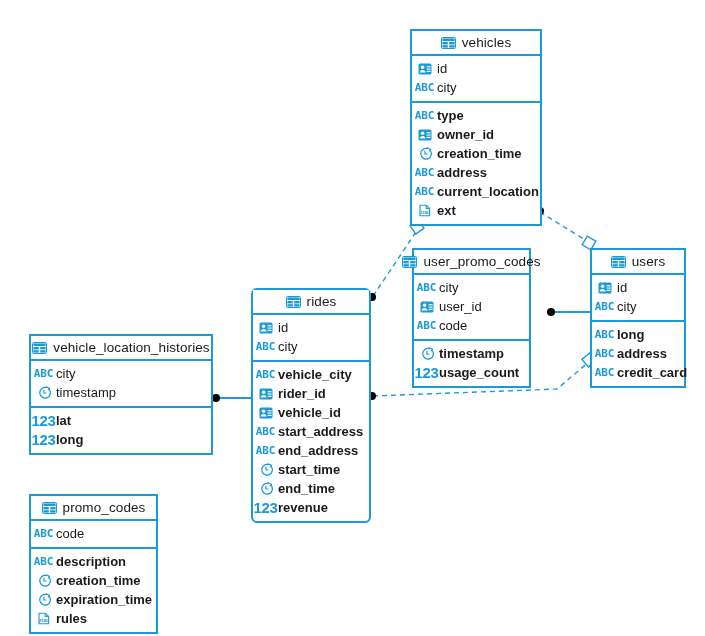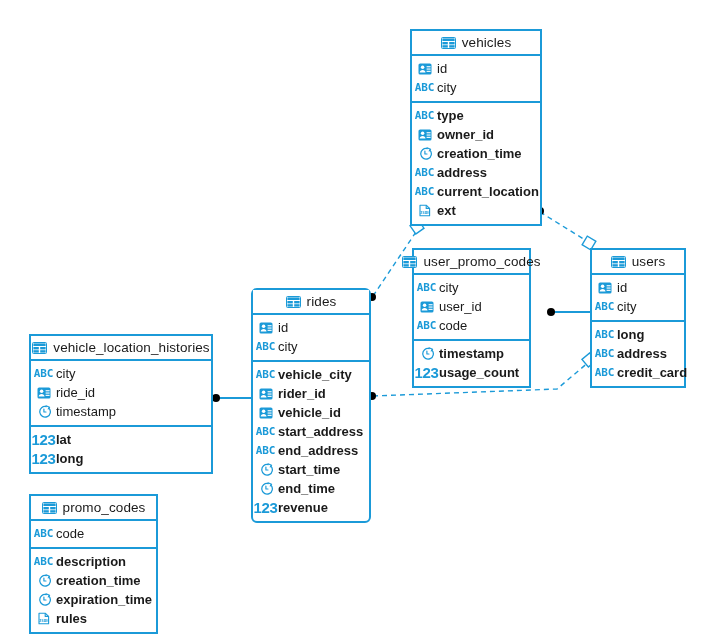--- a/index.html
+++ b/index.html
@@ -443,33 +443,20 @@
           </span>
           <span class="entity-title">vehicle_location_histories</span>
         </div>
         <div class="field-group">
           <div class="field pk">
             <span class="icon icon-abc">ABC</span>
             <span class="field-label">city</span>
           </div>
           <div class="field pk">
             <span class="icon">
-              <svg width="14" height="12" viewBox="0 0 14 12">
-                <rect x="0.5" y="0.5" width="13" height="11" rx="1.6" fill="#1b9ad8"></rect>
-                <circle cx="4.6" cy="4.3" r="1.75" fill="#fff"></circle>
-                <path d="M1.7 9.6c0-1.6 1.3-2.6 2.9-2.6s2.9 1 2.9 2.6z" fill="#fff"></path>
-                <rect x="8.6" y="3.2" width="4" height="1.1" fill="#fff"></rect>
-                <rect x="8.6" y="5.5" width="4" height="1.1" fill="#fff"></rect>
-                <rect x="8.6" y="7.8" width="4" height="1.1" fill="#fff"></rect>
-              </svg>
-            </span>
-            <span class="field-label">ride_id</span>
-          </div>
-          <div class="field pk">
-            <span class="icon">
               <svg width="14" height="13" viewBox="0 0 14 13">
                 <path d="M11.9 3.1 A5.3 5.3 0 1 1 9.3 1.6" fill="none" stroke="#1b9ad8" stroke-width="1.25" stroke-linecap="round"></path>
                 <path d="M9.0 0.8 L12.6 2.2 L11.2 4.0" fill="none" stroke="#1b9ad8" stroke-width="1.15" stroke-linejoin="round" stroke-linecap="round"></path>
                 <path d="M6.9 4.0 V7.0 H9.0" fill="none" stroke="#1b9ad8" stroke-width="1.15" stroke-linecap="round" stroke-linejoin="round"></path>
               </svg>
             </span>
             <span class="field-label">timestamp</span>
           </div>
         </div>
         <div class="field-group">

